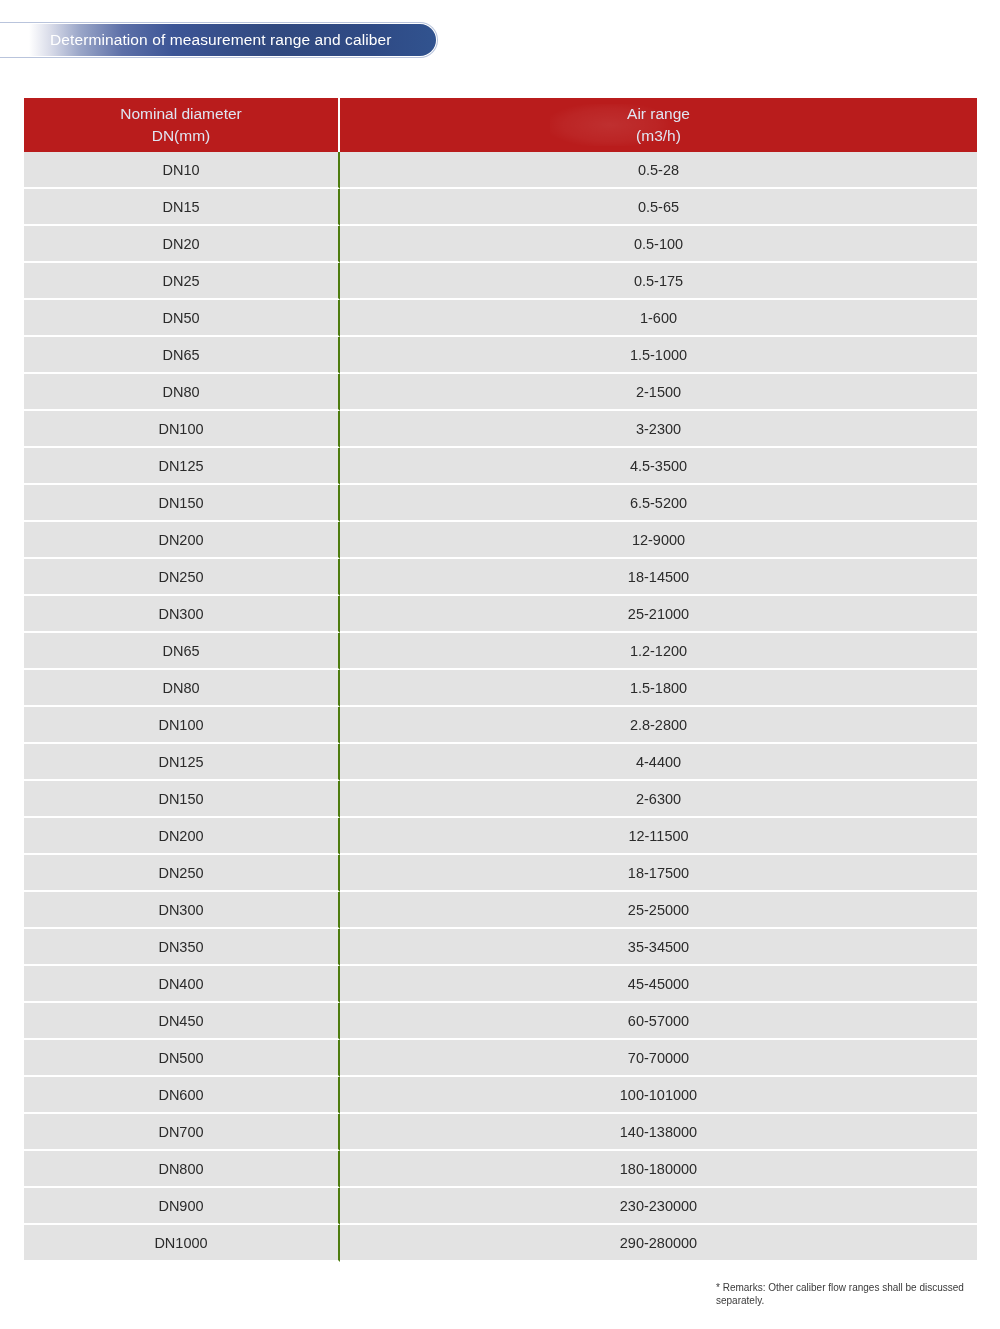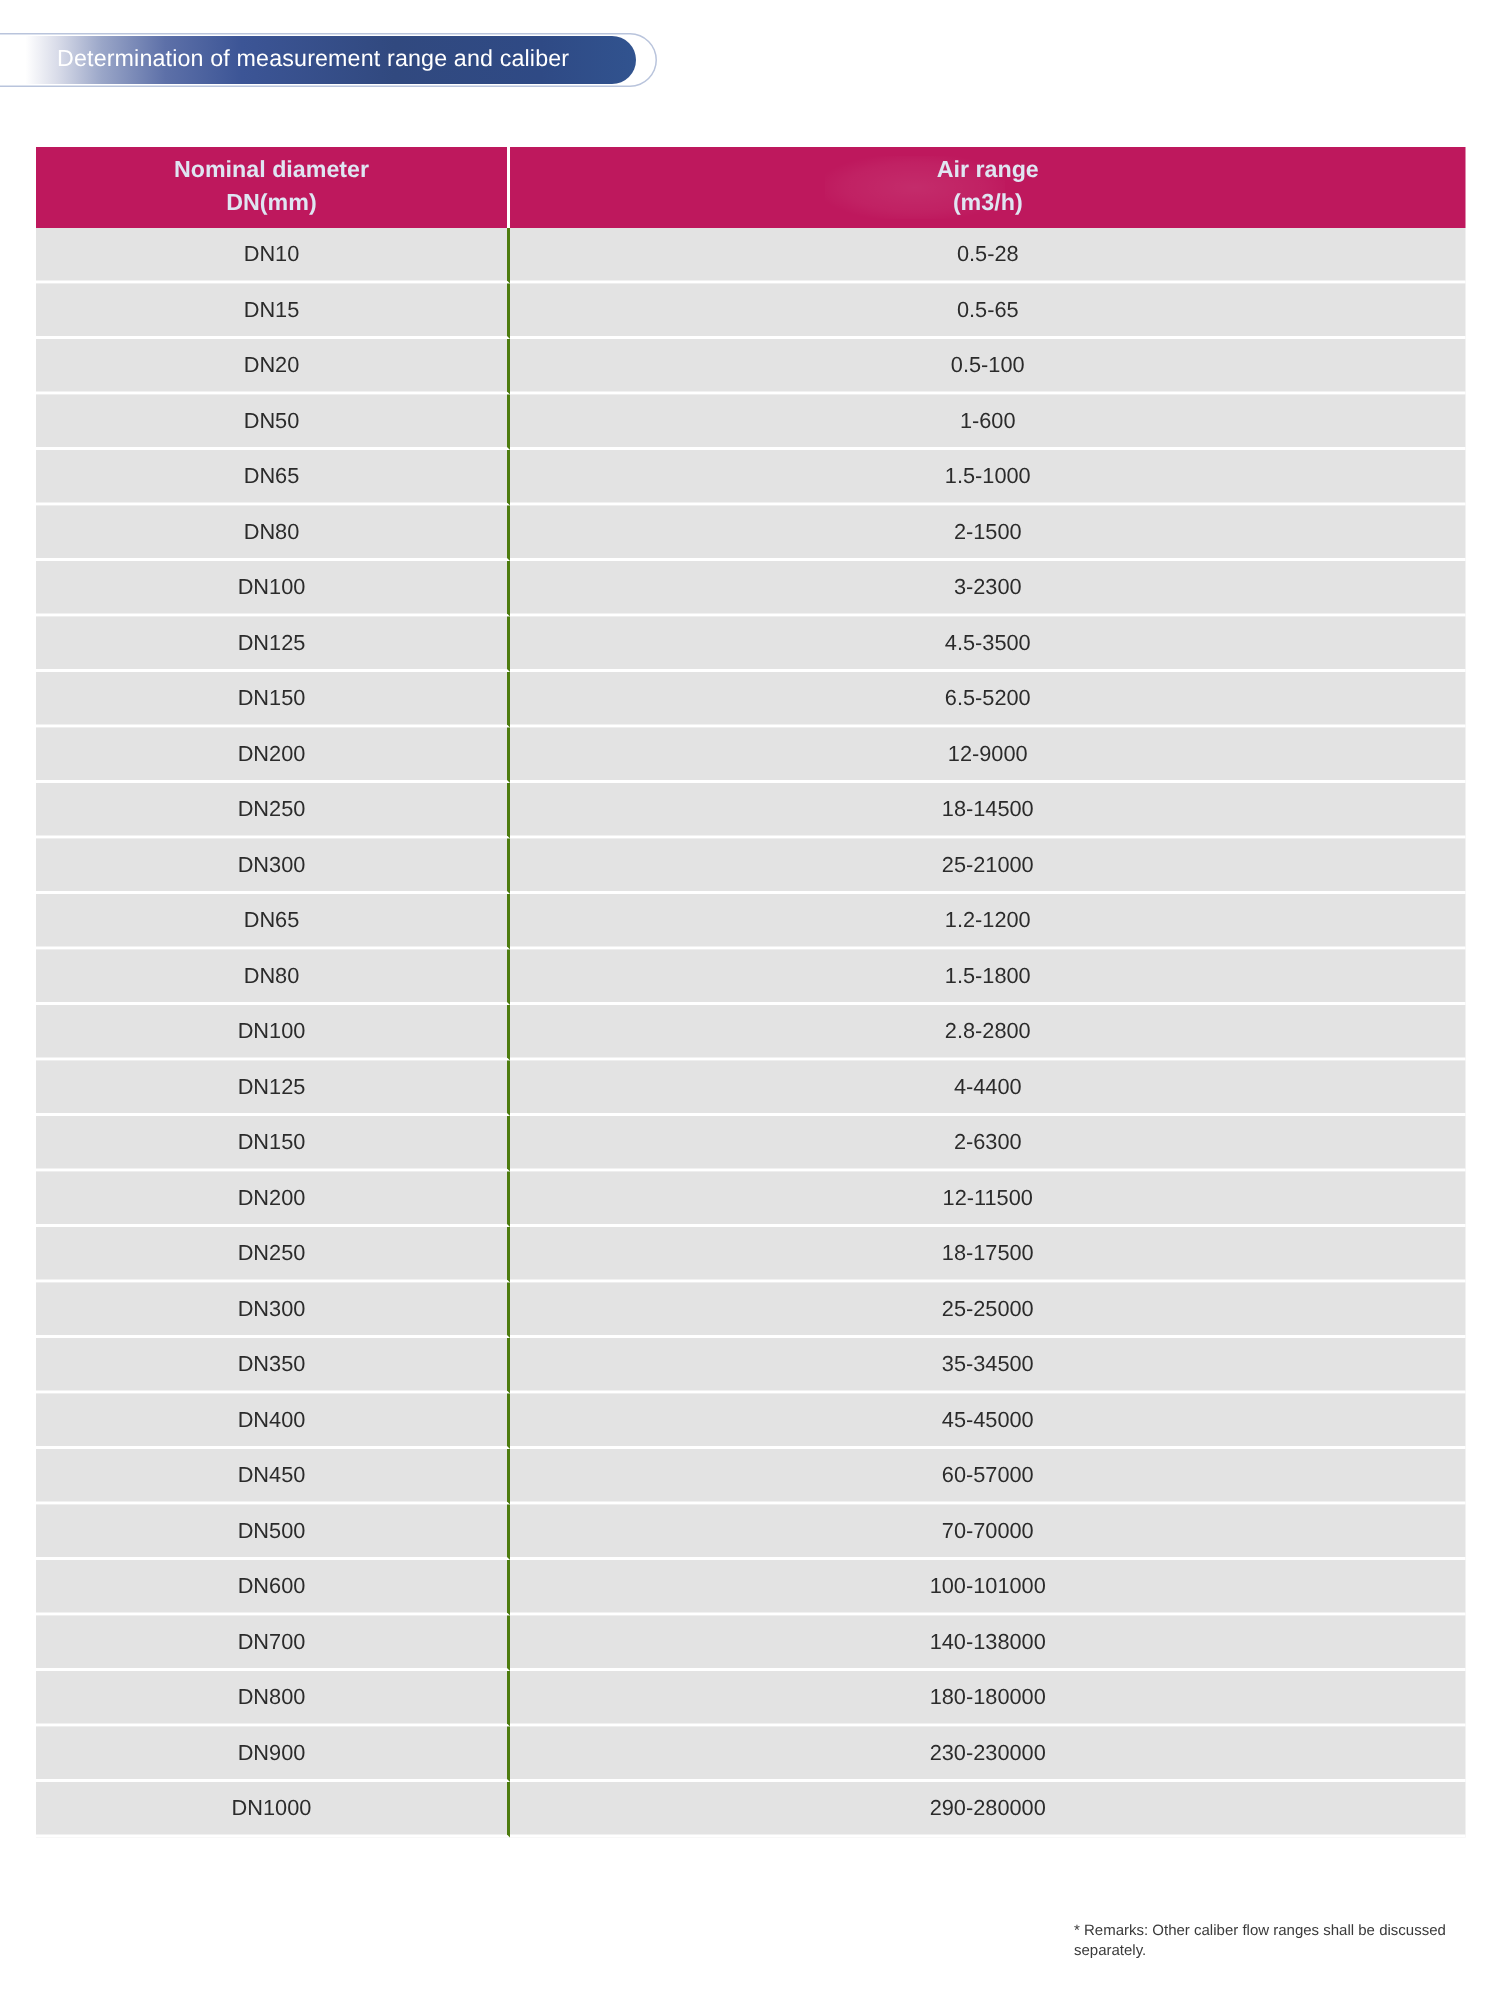--- a/index.html
+++ b/index.html
@@ -32,21 +32,21 @@
     width: 438px;
     height: 36px;
     box-sizing: border-box;
     border: 1px solid #b9c4dc;
     border-left: none;
     border-radius: 0 19px 19px 0;
     background: transparent;
   }
   .banner {
     position: absolute;
-    left: 0;
+    left: 12px;
     top: 2px;
     width: 424px;
     height: 32px;
     border-radius: 0 17px 17px 0;
     background: linear-gradient(to right,
                 #ffffff 0%,
                 #ffffff 4%,
                 #d9dce9 9%,
                 #9aa6c8 16%,
                 #5d70a8 26%,
@@ -77,24 +77,24 @@
   .tbl {
     width: 953px;
     border-collapse: separate;
     border-spacing: 0;
     table-layout: fixed;
   }
   .tbl col.c1 { width: 316px; }
   .tbl col.c2 { width: 637px; }
 
   .tbl thead th {
-    background: #be185d;
+    background: #b91c1c;
     color: #dfe5f2;
     font-size: 15.5px;
-    font-weight: 700;
+    font-weight: 400;
     line-height: 22px;
     height: 54px;
     padding: 0;
     text-align: center;
     vertical-align: middle;
     position: relative;
   }
   .tbl thead th.h1 { border-right: 2px solid #ffffff; }
 
   .hdr-line { display: block; }
@@ -175,20 +175,24 @@
         </tr>
         <tr>
           <td class="d1">DN15</td>
           <td class="d2">0.5-65</td>
         </tr>
         <tr>
           <td class="d1">DN20</td>
           <td class="d2">0.5-100</td>
         </tr>
         <tr>
+          <td class="d1">DN25</td>
+          <td class="d2">0.5-175</td>
+        </tr>
+        <tr>
           <td class="d1">DN50</td>
           <td class="d2">1-600</td>
         </tr>
         <tr>
           <td class="d1">DN65</td>
           <td class="d2">1.5-1000</td>
         </tr>
         <tr>
           <td class="d1">DN80</td>
           <td class="d2">2-1500</td>

